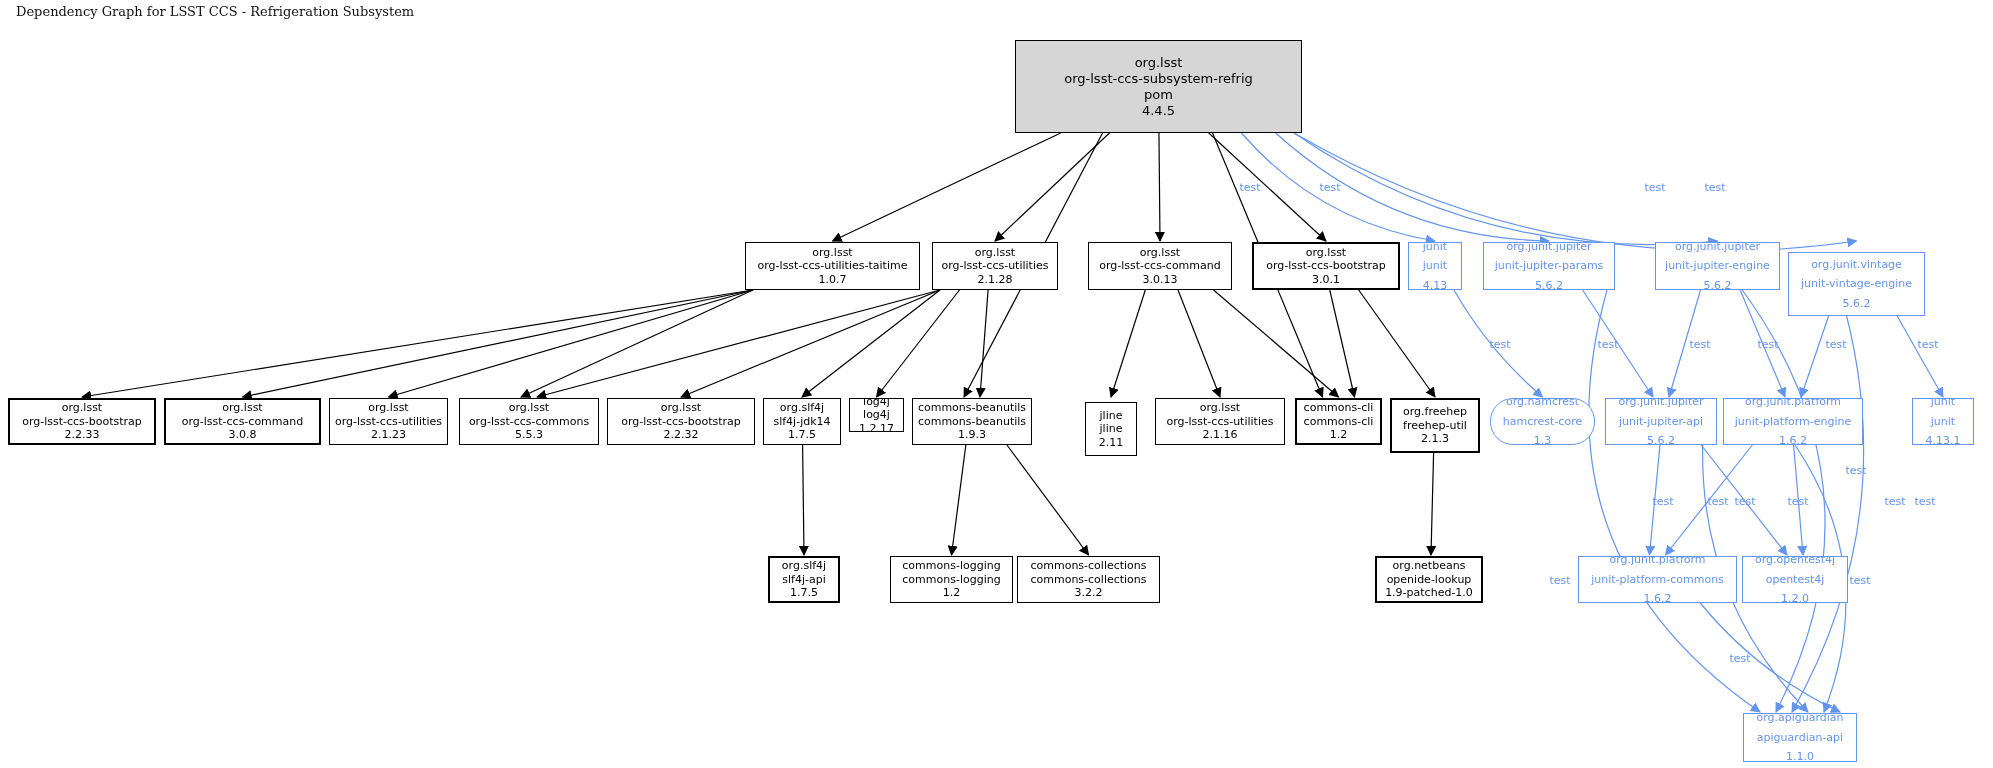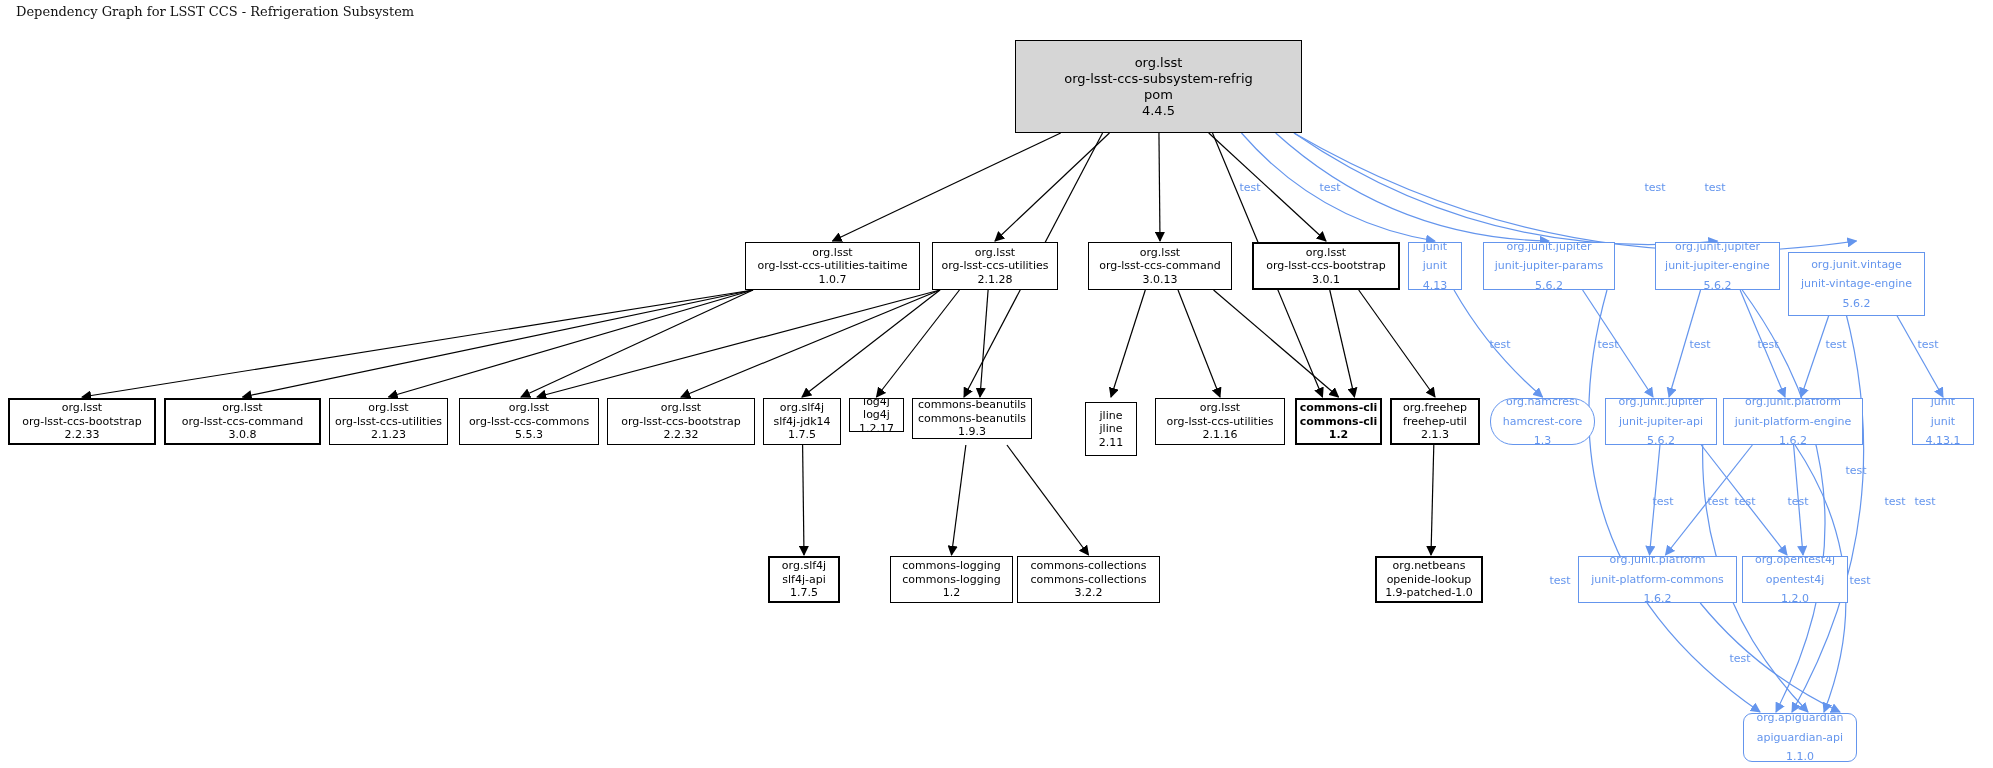--- a/index.html
+++ b/index.html
@@ -154,41 +154,41 @@
       <div class="node black" style="left: 763px; top: 398px; width: 78px; height: 47px;">
         <span>org.slf4j</span>
         <span>slf4j-jdk14</span>
         <span>1.7.5</span>
       </div>
       <div class="node black" style="left: 849px; top: 398px; width: 55px; height: 34px;">
         <span>log4j</span>
         <span>log4j</span>
         <span>1.2.17</span>
       </div>
-      <div class="node black" style="left: 912px; top: 398px; width: 120px; height: 41px;">
+      <div class="node black" style="left: 912px; top: 398px; width: 120px; height: 47px;">
         <span>commons-beanutils</span>
         <span>commons-beanutils</span>
         <span>1.9.3</span>
       </div>
       <div class="node black" style="left: 1085px; top: 402px; width: 52px; height: 54px;">
         <span>jline</span>
         <span>jline</span>
         <span>2.11</span>
       </div>
       <div class="node black" style="left: 1155px; top: 398px; width: 130px; height: 47px;">
         <span>org.lsst</span>
         <span>org-lsst-ccs-utilities</span>
         <span>2.1.16</span>
       </div>
-      <div class="node black bold" style="left: 1295px; top: 398px; width: 87px; height: 47px; font-weight: bold;">
+      <div class="node black bold" style="left: 1295px; top: 398px; width: 87px; height: 47px;">
         <span>commons-cli</span>
         <span>commons-cli</span>
         <span>1.2</span>
       </div>
-      <div class="node black bold" style="left: 1390px; top: 398px; width: 90px; height: 47px;">
+      <div class="node black bold" style="left: 1390px; top: 398px; width: 90px; height: 55px;">
         <span>org.freehep</span>
         <span>freehep-util</span>
         <span>2.1.3</span>
       </div>
       <div class="node test" style="left: 1490px; top: 398px; width: 105px; height: 47px; border-radius: 23px;">
         <span>org.hamcrest</span>
         <span>hamcrest-core</span>
         <span>1.3</span>
       </div>
       <div class="node test" style="left: 1605px; top: 398px; width: 112px; height: 47px;">
@@ -229,21 +229,21 @@
       <div class="node test" style="left: 1578px; top: 556px; width: 159px; height: 47px;">
         <span>org.junit.platform</span>
         <span>junit-platform-commons</span>
         <span>1.6.2</span>
       </div>
       <div class="node test" style="left: 1742px; top: 556px; width: 106px; height: 47px;">
         <span>org.opentest4j</span>
         <span>opentest4j</span>
         <span>1.2.0</span>
       </div>
-      <div class="node test" style="left: 1743px; top: 713px; width: 114px; height: 49px; border-radius: 9px;">
+      <div class="node test" style="left: 1743px; top: 713px; width: 114px; height: 49px;">
         <span>org.apiguardian</span>
         <span>apiguardian-api</span>
         <span>1.1.0</span>
       </div>
     </div>
   <div id="labels">
       <span class="edge-label" style="left: 1250px; top: 187px;">test</span>
       <span class="edge-label" style="left: 1330px; top: 187px;">test</span>
       <span class="edge-label" style="left: 1655px; top: 187px;">test</span>
       <span class="edge-label" style="left: 1715px; top: 187px;">test</span>

